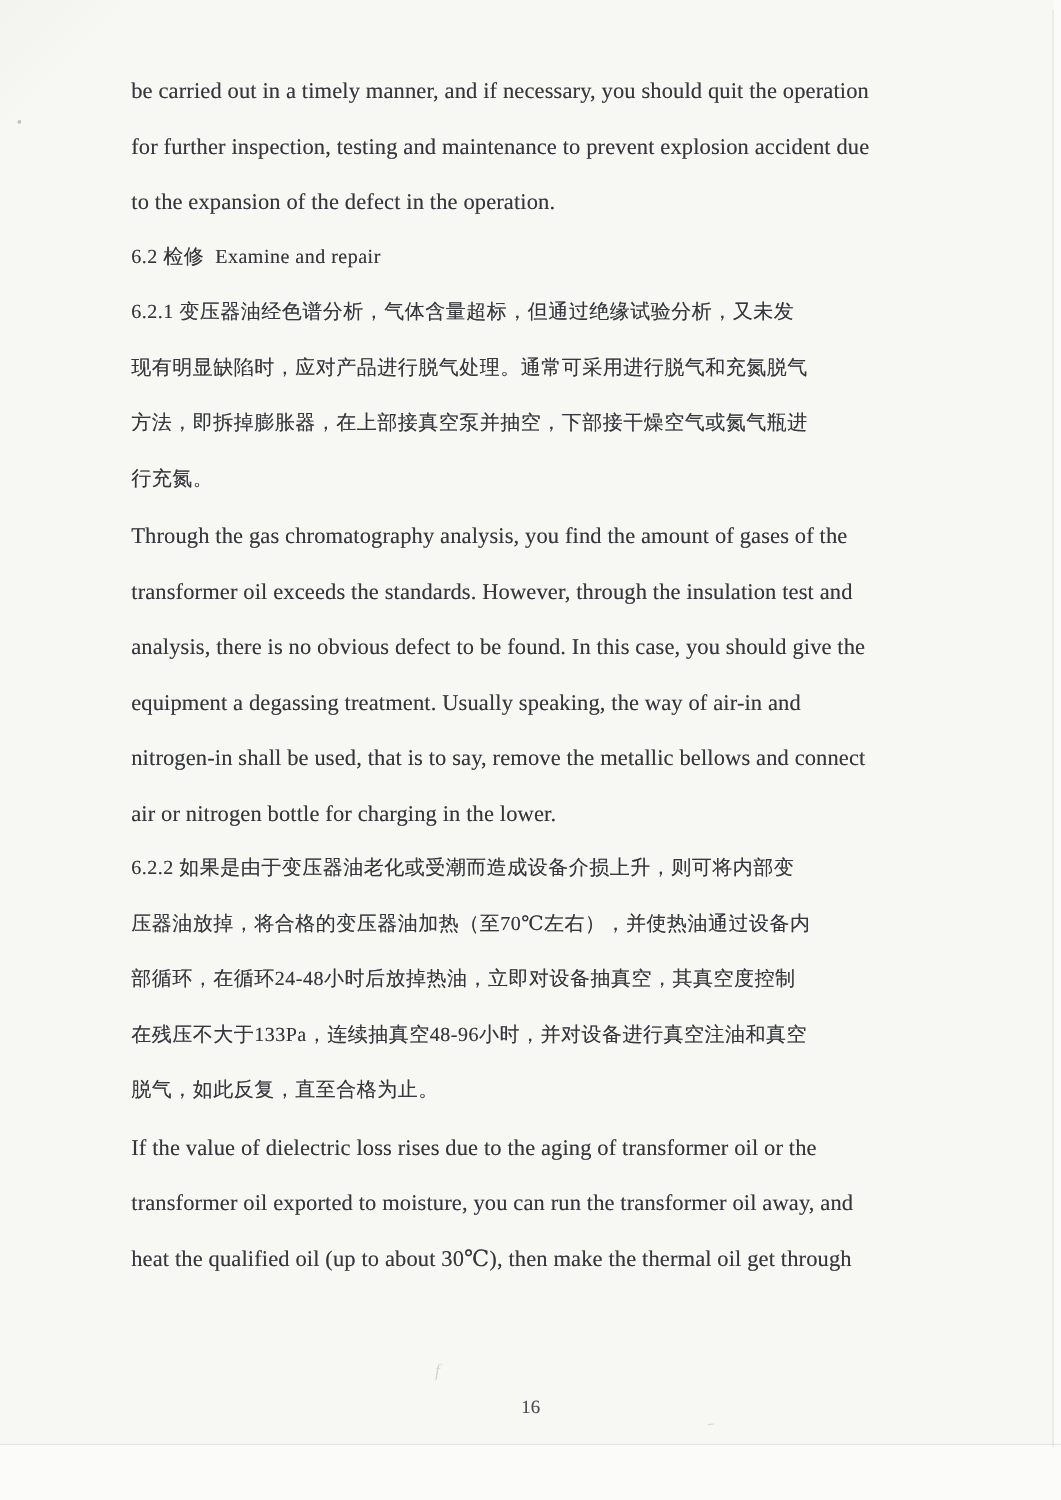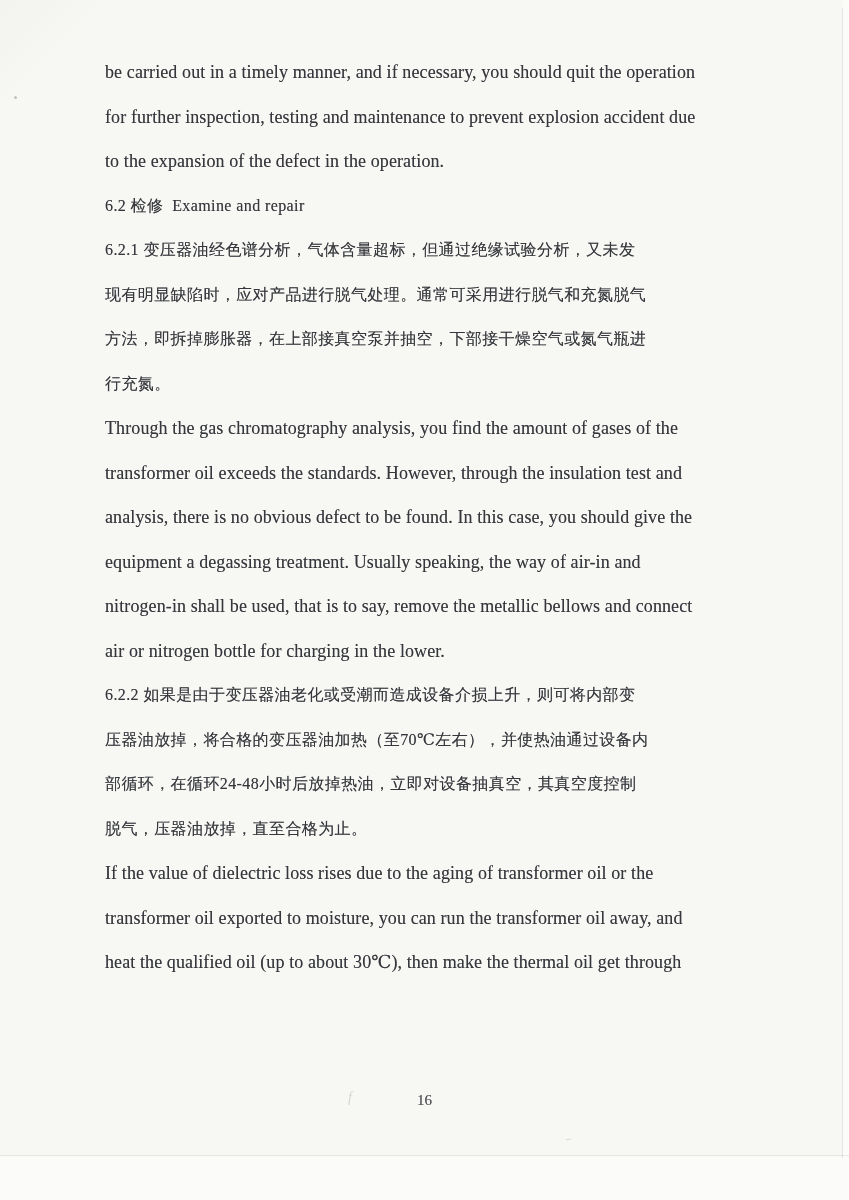--- a/index.html
+++ b/index.html
@@ -39,21 +39,21 @@
   .line.en {
     font-size: 18px;
     letter-spacing: 0.1px;
   }
   .line.zh {
     font-size: 16px;
     letter-spacing: 0.4px;
   }
   .page-number {
     position: absolute;
-    top: 1092px; left: 0;
+    top: 1118px; left: 0;
     width: 849px;
     text-align: center;
     font-size: 15px;
     color: var(--pagenum-ink);
     text-shadow: 0 0 0.5px rgba(40,40,45,0.35);
   }
   
   .edge-right {
     position: absolute;
     top: 8px; left: 842px;
@@ -117,21 +117,22 @@
       <div class="line zh">行充氮。</div>
       <div class="line en">Through the gas chromatography analysis, you find the amount of gases of the</div>
       <div class="line en">transformer oil exceeds the standards. However, through the insulation test and</div>
       <div class="line en">analysis, there is no obvious defect to be found. In this case, you should give the</div>
       <div class="line en">equipment a degassing treatment. Usually speaking, the way of air-in and</div>
       <div class="line en">nitrogen-in shall be used, that is to say, remove the metallic bellows and connect</div>
       <div class="line en">air or nitrogen bottle for charging in the lower.</div>
       <div class="line zh">6.2.2 如果是由于变压器油老化或受潮而造成设备介损上升，则可将内部变</div>
       <div class="line zh">压器油放掉，将合格的变压器油加热（至70℃左右），并使热油通过设备内</div>
       <div class="line zh">部循环，在循环24-48小时后放掉热油，立即对设备抽真空，其真空度控制</div>
-      <div class="line zh">脱气，压器油放掉，直至合格为止。</div>
+      <div class="line zh">在残压不大于133Pa，连续抽真空48-96小时，并对设备进行真空注油和真空</div>
+      <div class="line zh">脱气，如此反复，直至合格为止。</div>
       <div class="line en">If the value of dielectric loss rises due to the aging of transformer oil or the</div>
       <div class="line en">transformer oil exported to moisture, you can run the transformer oil away, and</div>
       <div class="line en">heat the qualified oil (up to about 30℃), then make the thermal oil get through</div>
     </div>
 
   <div class="page-number">16</div>
 
   <div class="strip-right"></div>
   <div class="strip-bottom"></div>
   <div class="edge-right"></div>

